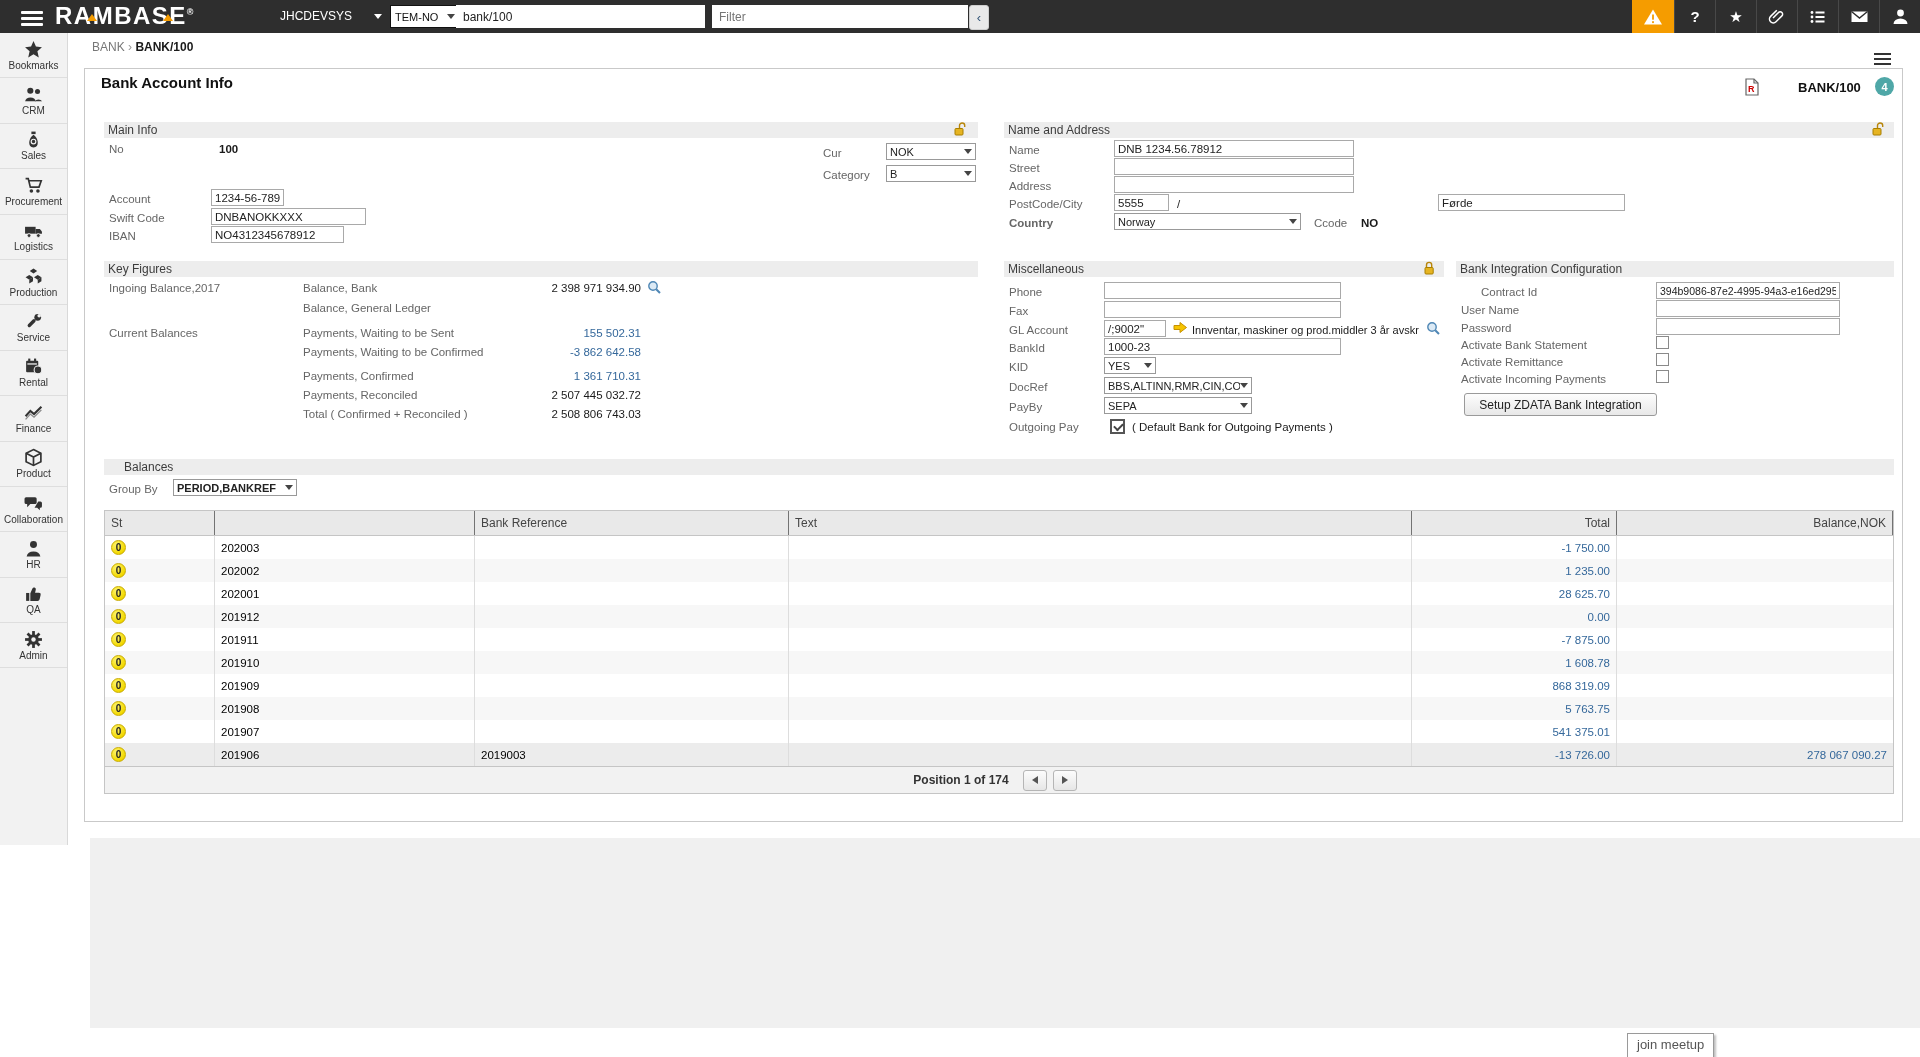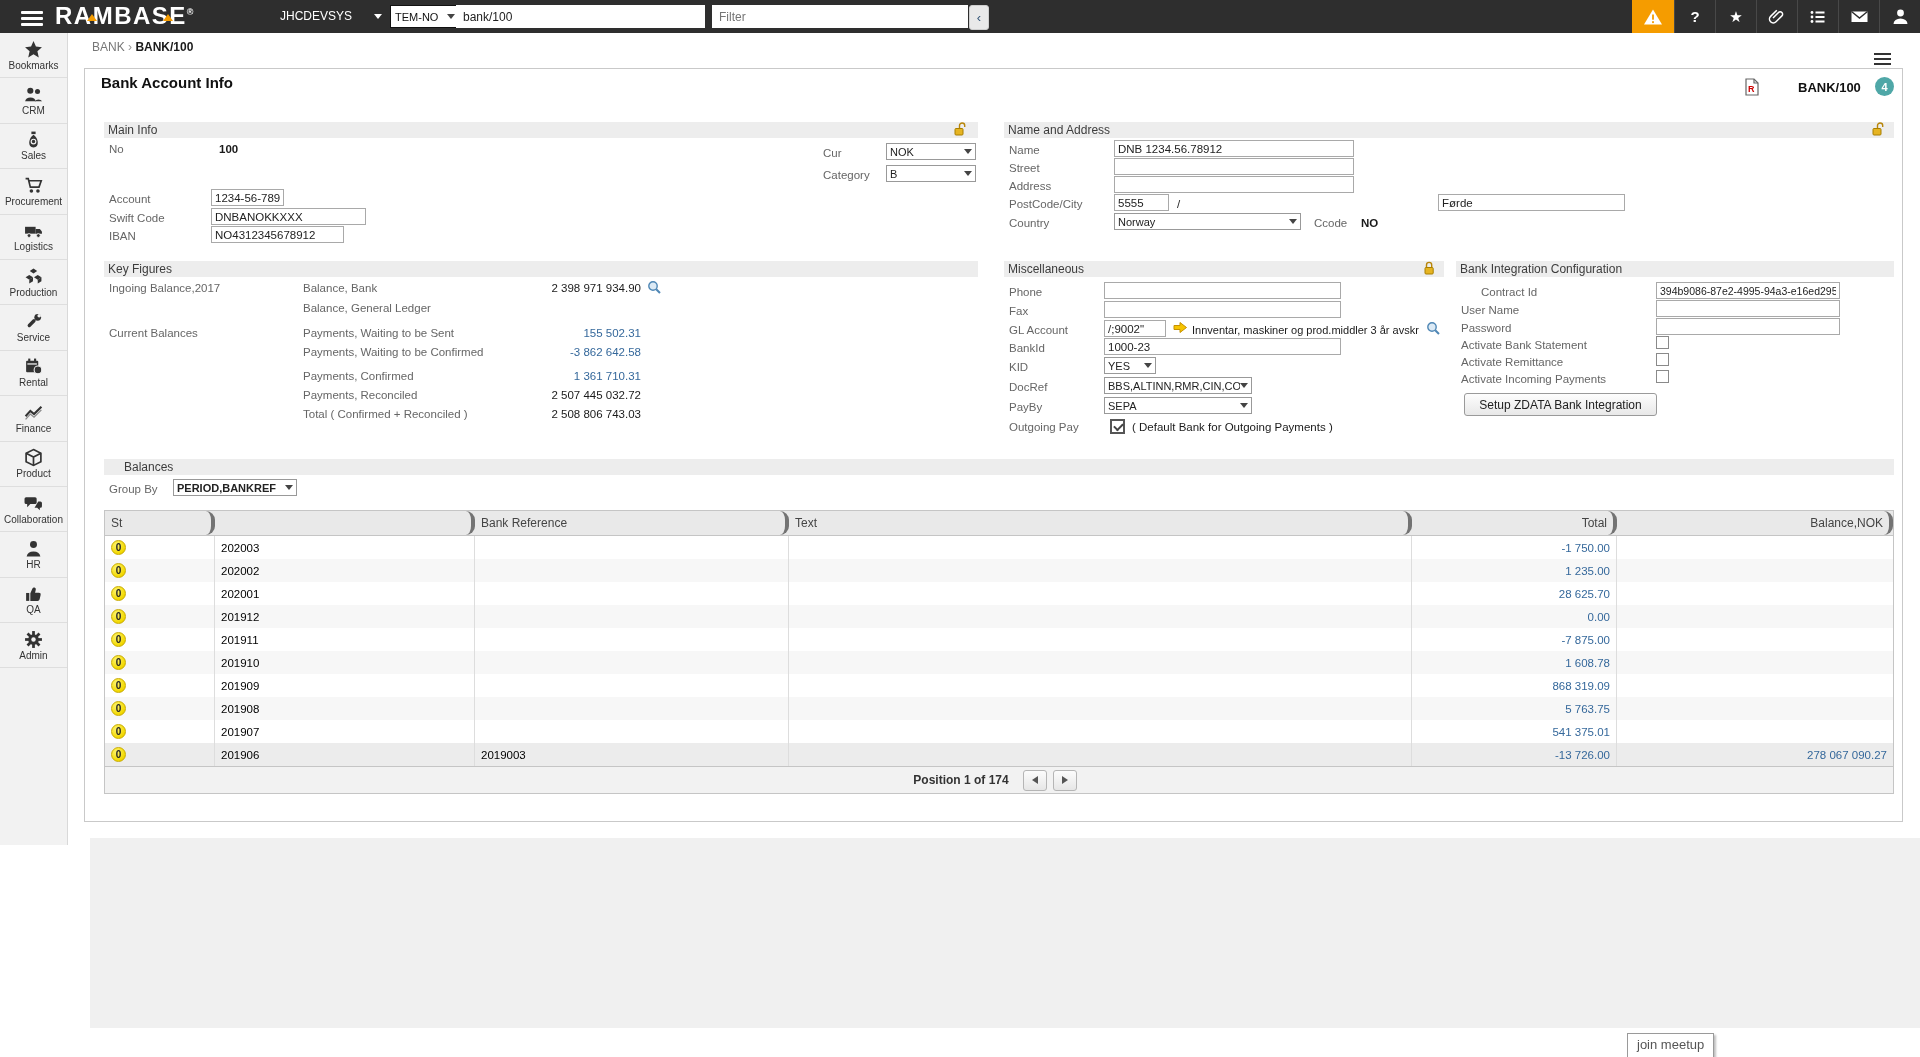--- a/index.html
+++ b/index.html
@@ -53,21 +53,21 @@
   .blue{color:#35689b;}
   .btn{position:absolute;height:23px;background:linear-gradient(#fdfdfd,#e8e8e8);border:1px solid #9a9a9a;border-radius:3px;font-size:12px;color:#222;display:flex;align-items:center;justify-content:center;box-sizing:border-box;}
 
   
   #bal-table{position:absolute;left:103px;top:509px;width:1790px;border:1px solid #c5c5c5;box-sizing:border-box;font-size:11.5px;}
   .trow{display:flex;height:23px;align-items:center;background:#fff;}
   .trow:nth-child(odd){background:#f7f7f7;}
   .trow.sel-row{background:#ececec;}
   .thead{display:flex;height:24px;align-items:center;background:#e9e9e9;border-bottom:1px solid #c5c5c5;color:#444;font-size:12px;}
   .cell{box-sizing:border-box;padding:0 6px;border-right:1px solid #ddd;height:100%;display:flex;align-items:center;overflow:hidden;white-space:nowrap;}
-  .thead .cell{border-right:4px solid #737373;border-radius:9px;}
+  .thead .cell{border-right:1px solid #737373;}
   .c-st{width:110px;}
   .c-period{width:260px;}
   .c-ref{width:314px;}
   .c-text{width:623px;}
   .c-total{width:205px;justify-content:flex-end;color:#35689b;}
   .thead .c-total{color:#444;}
   .c-bal{flex:1;justify-content:flex-end;border-right:none;color:#35689b;}
   .thead .c-bal{color:#444;}
   .stdot{width:15px;height:15px;border-radius:50%;background:radial-gradient(circle at 35% 30%,#fff46b,#f2d800 70%,#d9b900);border:1px solid #c9ac00;color:#222;font-size:10px;font-weight:bold;display:flex;align-items:center;justify-content:center;box-sizing:border-box;}
   .tfoot{display:flex;height:26px;align-items:center;justify-content:center;background:#f2f2f2;border-top:1px solid #c5c5c5;padding-right:8px;gap:6px;}
@@ -327,21 +327,21 @@
     <div class="lbl" style="left:924px;top:75px;">Name</div>
     <input class="inp" style="left: 1029px; top: 71px; width: 240px;" readonly="" value="DNB 1234.56.78912">
     <div class="lbl" style="left:924px;top:93px;">Street</div>
     <input class="inp" style="left: 1029px; top: 89px; width: 240px;" readonly="" value="">
     <div class="lbl" style="left:924px;top:111px;">Address</div>
     <input class="inp" style="left: 1029px; top: 107px; width: 240px;" readonly="" value="">
     <div class="lbl" style="left:924px;top:129px;">PostCode/City</div>
     <input class="inp" style="left: 1029px; top: 125px; width: 55px;" readonly="" value="5555">
     <div class="val" style="left:1092px;top:129px;">/</div>
     <input class="inp" style="left: 1353px; top: 125px; width: 187px;" readonly="" value="Førde">
-    <div class="lbl" style="left:924px;top:148px;">Country</div>
+    <div class="lbl" style="left:924px;top:148px;font-weight:bold;">Country</div>
     <div class="sel" style="left:1029px;top:144px;width:187px;">
         <span>Norway</span>
         <span class="caret-d"></span>
       </div>
     <div class="lbl" style="left:1229px;top:148px;">Ccode</div>
     <div class="val" style="left:1276px;top:148px;font-weight:600;">NO</div>
 
     <div class="sech" style="left:19px;top:192px;width:874px;"><span>Key Figures</span></div>
 
     <div class="lbl" style="left:24px;top:213px;">Ingoing Balance,2017</div>

